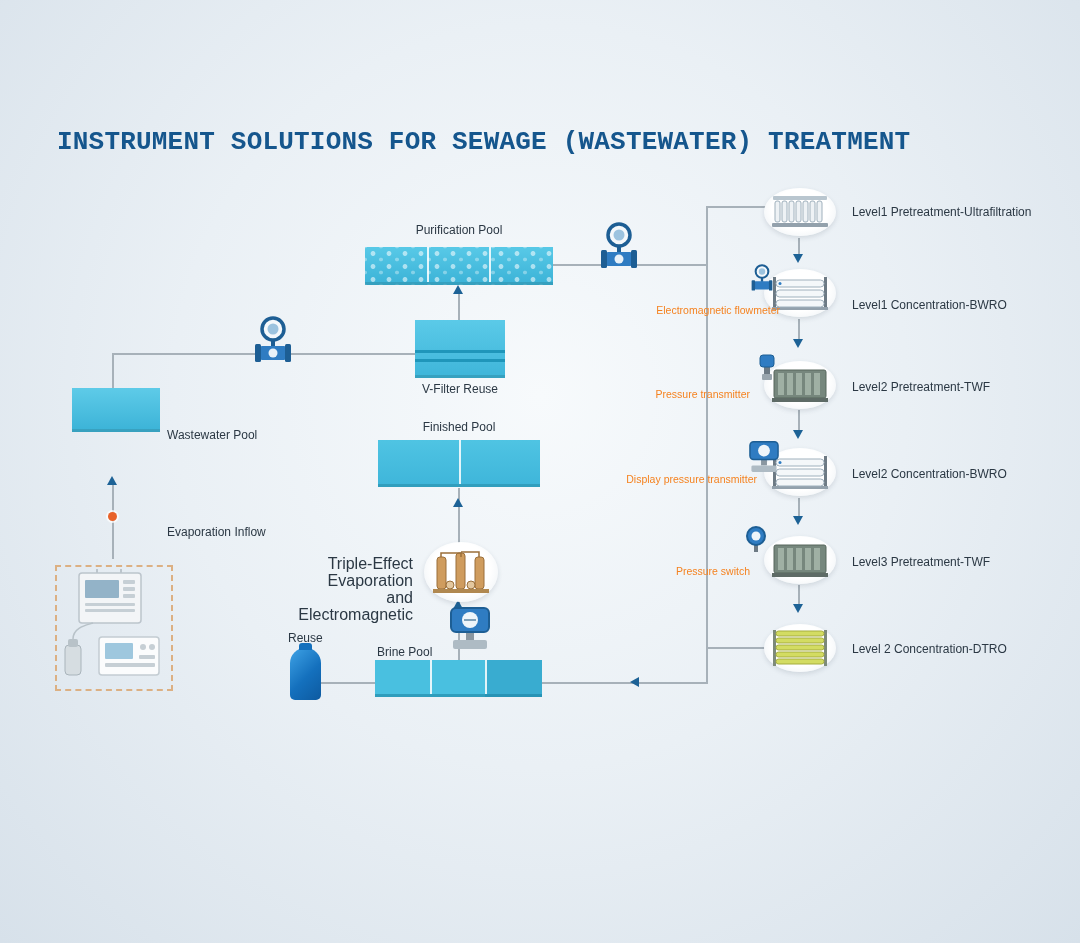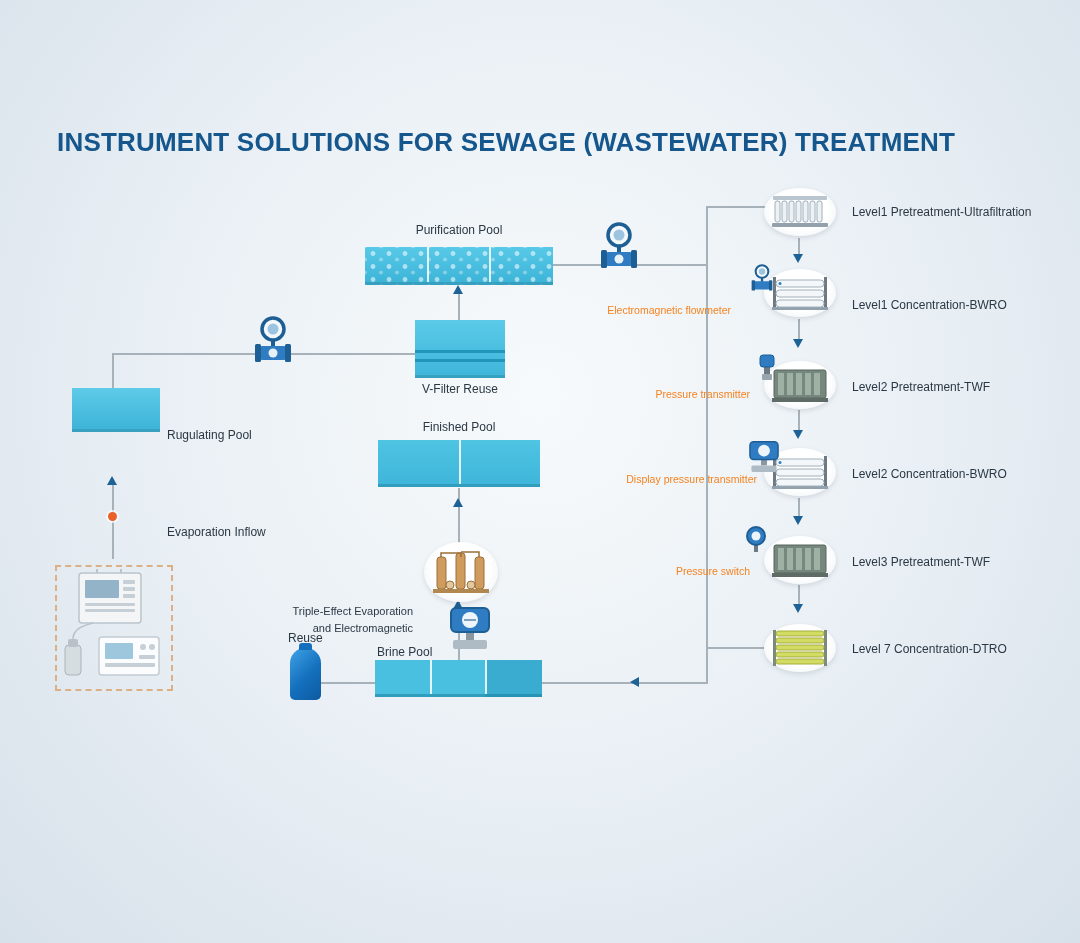--- a/index.html
+++ b/index.html
@@ -1,20 +1,20 @@
 <!DOCTYPE html>
 <html><head>
 <meta charset="utf-8">
 <style>
   *{margin:0;padding:0;box-sizing:border-box;}
   body{font-family:"Liberation Sans",sans-serif;background:#dfe8ef;}
   .canvas{position:relative;width:1080px;height:943px;overflow:hidden;
     background:radial-gradient(ellipse at 50% 42%, #f7fafc 0%, #eaf0f5 48%, #d7e1ea 100%);}
   .title{position:absolute;left:57px;top:127px;width:990px;font-size:26px;font-weight:bold;
-    color:#15568d;letter-spacing:.2px;white-space:nowrap;}
+    color:#15568d;letter-spacing:.2px;white-space:nowrap;font-family:Liberation Mono, monospace;}
   .pipe-h{position:absolute;height:2px;background:#a7b1b9;}
   .pipe-v{position:absolute;width:2px;background:#a7b1b9;}
   .tri{position:absolute;width:0;height:0;}
   .tri-up{border-left:5.5px solid transparent;border-right:5.5px solid transparent;border-bottom:9px solid #1d6296;}
   .tri-down{border-left:5.5px solid transparent;border-right:5.5px solid transparent;border-top:9px solid #1d6296;}
   .tri-left{border-top:5.5px solid transparent;border-bottom:5.5px solid transparent;border-right:9px solid #1d6296;}
   .dot{position:absolute;width:9px;height:9px;border-radius:50%;background:#e8622a;box-shadow:0 0 0 2px rgba(255,255,255,.7);}
   .pool{position:absolute;border-bottom:3px solid rgba(26,128,158,.55);}
   .p-purification{background:
       radial-gradient(circle, rgba(255,255,255,.55) 2px, transparent 2.8px) 0 0/16px 13px,
@@ -32,22 +32,22 @@
   .ellipse{position:absolute;border-radius:50%;
     background:radial-gradient(ellipse at 50% 45%, #ffffff 55%, #eff3f6 85%, #e7edf2 100%);
     box-shadow:0 2px 5px rgba(40,60,80,.14);display:flex;align-items:center;justify-content:center;}
   .icon{position:absolute;line-height:0;}
   .dashed-box{position:absolute;left:55px;top:565px;width:118px;height:126px;border:2px dashed #dcb083;}
   .reuse-tank{position:absolute;left:290px;top:648px;width:31px;height:52px;
     background:linear-gradient(135deg,#3fa3e6 0%,#1470bd 55%,#0d5aa0 100%);
     border-radius:15px 15px 5px 5px;}
   .reuse-tank::before{content:"";position:absolute;top:-5px;left:9px;width:13px;height:7px;
     background:#1470bd;border-radius:3px 3px 0 0;}
-  .evap-label{position:absolute;left:280px;top:555px;width:133px;font-size:11px;color:#2b3844;
-    text-align:right;line-height:17px;margin-top:48px;}
+  .evap-label{position:absolute;left:280px;top:555px;width:133px;font-size:16px;color:#2b3844;
+    text-align:right;line-height:17px;}
 </style>
 </head>
 <body>
 
 <div class="canvas">
 
   <div class="title">INSTRUMENT SOLUTIONS FOR SEWAGE (WASTEWATER) TREATMENT</div>
 
   <div class="pipe-h" style="left:112px;top:353px;width:303px"></div>
   <div class="pipe-v" style="left:112px;top:353px;height:37px"></div>
@@ -86,21 +86,21 @@
   </div>
   <div class="lbl lbl-c" style="left:365px;top:223px;width:188px">Purification Pool</div>
 
   <div class="pool p-vfilter" style="left:415px;top:320px;width:90px;height:58px">
     <div class="vf-line" style="top:30px"></div>
     <div class="vf-line" style="top:39px"></div>
   </div>
   <div class="lbl lbl-c" style="left:415px;top:382px;width:90px">V-Filter Reuse</div>
 
   <div class="pool p-rugulating" style="left:72px;top:388px;width:88px;height:44px"></div>
-  <div class="lbl" style="left:167px;top:428px">Rugulating Pool</div>
+  <div class="lbl" style="left:167px;top:428px">Wastewater Pool</div>
 
   <div class="pool p-finished" style="left:378px;top:440px;width:162px;height:47px">
     <div class="divider-v" style="left:50%"></div>
   </div>
   <div class="lbl lbl-c" style="left:378px;top:420px;width:162px">Finished Pool</div>
 
   <div class="pool p-brine" style="left:375px;top:660px;width:167px;height:37px">
     <div class="divider-v" style="left:33%"></div>
     <div class="divider-v" style="left:66%"></div>
   </div>
@@ -221,21 +221,21 @@
         <rect x="55" y="3" width="3" height="36" fill="#7d8a7a"></rect>
       <g fill="#d3dc62" stroke="#a5ad3f">
         <rect x="7" y="4" width="48" height="5" rx="2.5"></rect>
           <rect x="7" y="11" width="48" height="5" rx="2.5"></rect>
         <rect x="7" y="18" width="48" height="5" rx="2.5"></rect>
           <rect x="7" y="25" width="48" height="5" rx="2.5"></rect>
         <rect x="7" y="32" width="48" height="5" rx="2.5"></rect>
       </g>
     </svg>
   </div>
-  <div class="lbl" style="left:852px;top:642px">Level 7 Concentration-DTRO</div>
+  <div class="lbl" style="left:852px;top:642px">Level 2 Concentration-DTRO</div>
 
   <div class="icon" style="left:751px;top:264px">
     <svg width="22" height="30" viewBox="0 0 38 52">
       <line x1="19" y1="22" x2="19" y2="31" stroke="#1d5e94" stroke-width="4"></line>
       <circle cx="19" cy="13" r="11" fill="#f4f8fb" stroke="#1d5e94" stroke-width="3.5"></circle>
       <circle cx="19" cy="13" r="5.5" fill="#9cc3df"></circle>
       <rect x="6" y="30" width="26" height="14" rx="2" fill="#2f7cc2"></rect>
       <rect x="1" y="28" width="6" height="18" rx="1.5" fill="#1d5e94"></rect>
       <rect x="31" y="28" width="6" height="18" rx="1.5" fill="#1d5e94"></rect>
     </svg>
@@ -256,21 +256,21 @@
     </svg>
   </div>
   <div class="icon" style="left:744px;top:526px">
     <svg width="24" height="32" viewBox="0 0 24 32">
       <rect x="10" y="18" width="4" height="8" fill="#6d7a84"></rect>
       <circle cx="12" cy="10" r="9" fill="#2f7cc2" stroke="#1d5e94" stroke-width="2"></circle>
       <circle cx="12" cy="10" r="4.5" fill="#eef5fa"></circle>
     </svg>
   </div>
 
-  <div class="olbl" style="left:581px;top:304px">Electromagnetic flowmeter</div>
+  <div class="olbl" style="left:630px;top:304px">Electromagnetic flowmeter</div>
   <div class="olbl" style="left:600px;top:388px">Pressure transmitter</div>
   <div class="olbl" style="left:607px;top:473px">Display pressure transmitter</div>
   <div class="olbl" style="left:600px;top:565px">Pressure switch</div>
 
   <div class="ellipse" style="left:424px;top:542px;width:74px;height:60px">
     <svg width="64" height="50" viewBox="0 0 64 50">
       <g fill="#cf9c5e" stroke="#9a6f3a">
         <rect x="8" y="10" width="9" height="32" rx="3"></rect>
         <rect x="27" y="6" width="9" height="36" rx="3"></rect>
         <rect x="46" y="10" width="9" height="32" rx="3"></rect>

